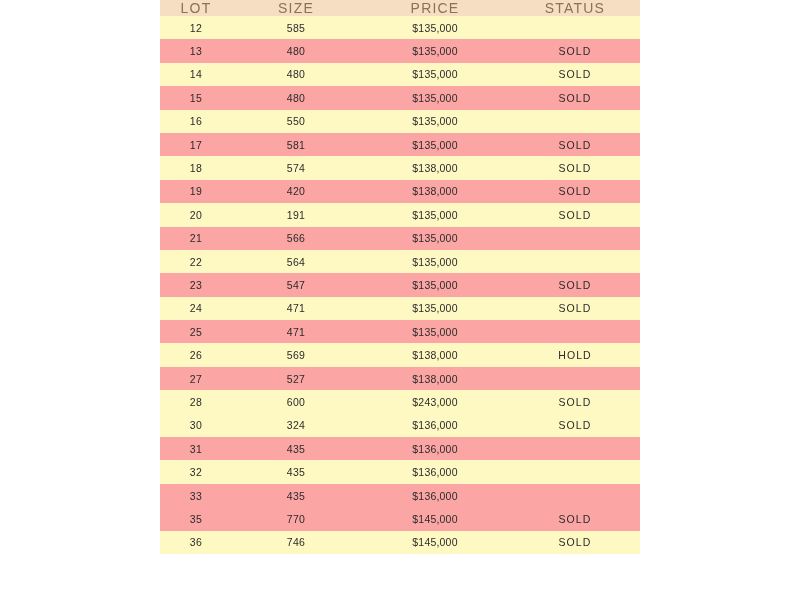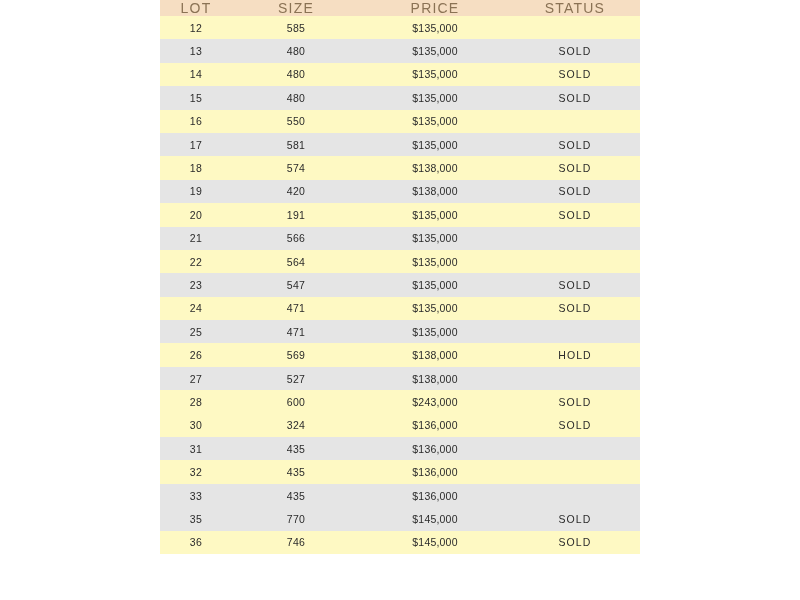--- a/index.html
+++ b/index.html
@@ -47,21 +47,21 @@
   table.lot-table td {
     height: 23.4px;
     font-size: 10.5px;
     color: #2b2b2b;
     text-align: center;
     padding: 0;
     vertical-align: middle;
     font-family: "Liberation Sans", sans-serif;
   }
   tr.row-odd td  { background: #fef9c3; }
-  tr.row-even td { background: #e5e5e5; margin-top: 36px; }
+  tr.row-even td { background: #fca5a5; margin-top: 36px; }
 
   td.col-lot    { letter-spacing: 0.5px; }
   td.col-size   { letter-spacing: 0.3px; }
   td.col-price  { letter-spacing: 0.2px; }
   td.col-status {
     letter-spacing: 1.1px;
     font-size: 9.5px;
   }
   td.col-status.hold {
   }

